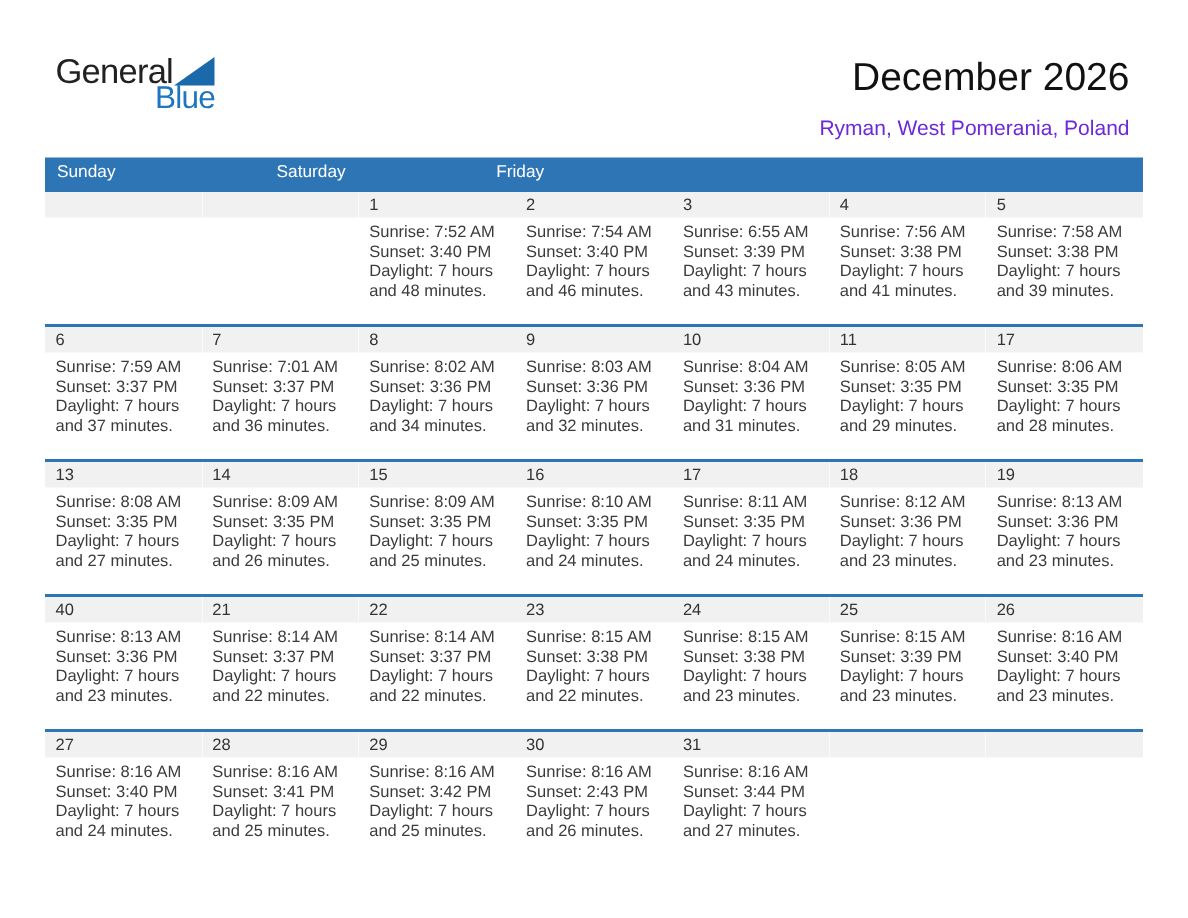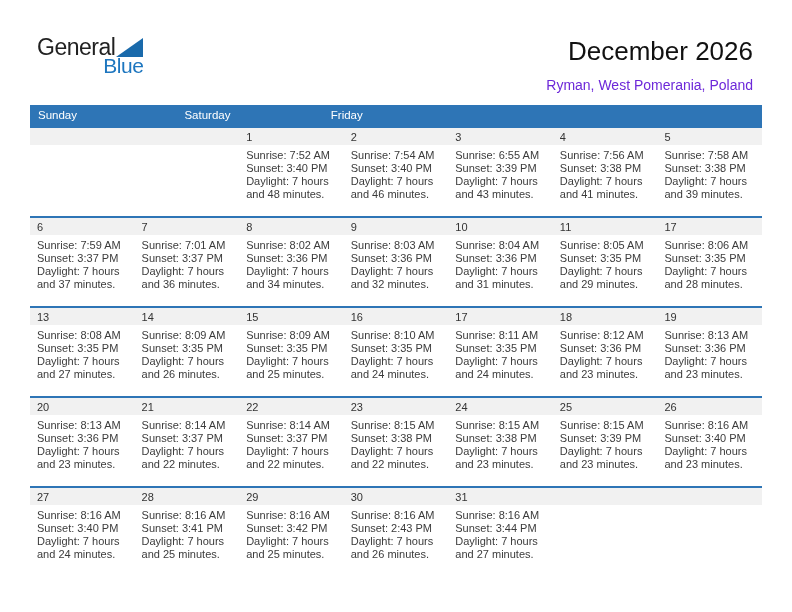--- a/index.html
+++ b/index.html
@@ -248,21 +248,21 @@
           <div class="info">
             <div>Sunrise: 8:13 AM</div>
             <div>Sunset: 3:36 PM</div>
             <div>Daylight: 7 hours</div>
             <div>and 23 minutes.</div>
           </div>
         </div>
       </div>
       <div class="wrow">
         <div class="cell">
-          <div class="num">20</div>
+          <div class="num">40</div>
           <div class="info">
             <div>Sunrise: 8:13 AM</div>
             <div>Sunset: 3:36 PM</div>
             <div>Daylight: 7 hours</div>
             <div>and 23 minutes.</div>
           </div>
         </div>
         <div class="cell">
           <div class="num">21</div>
           <div class="info">

